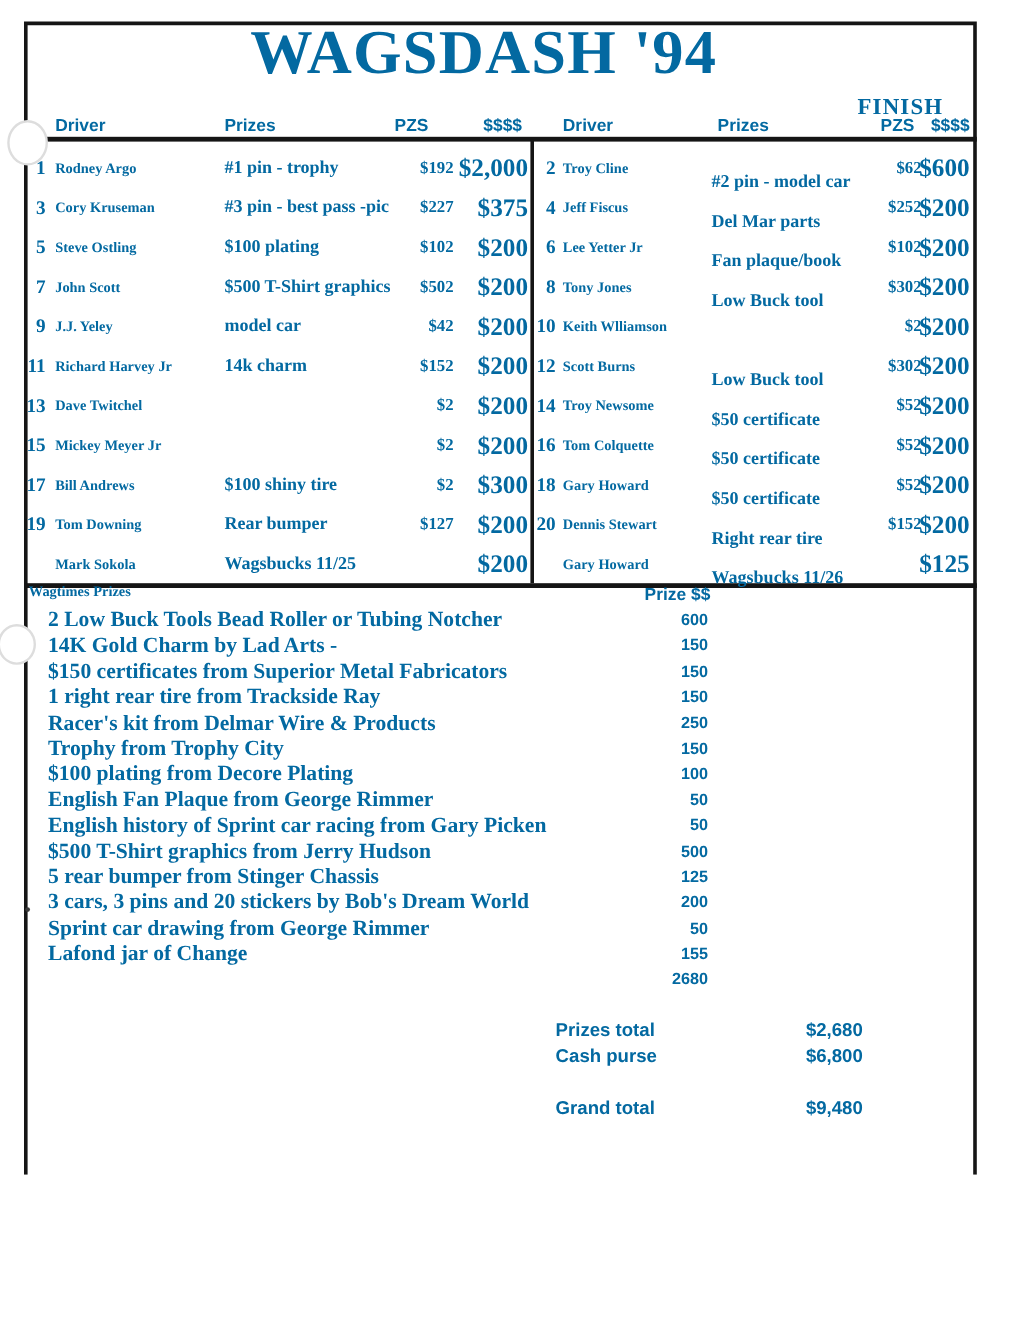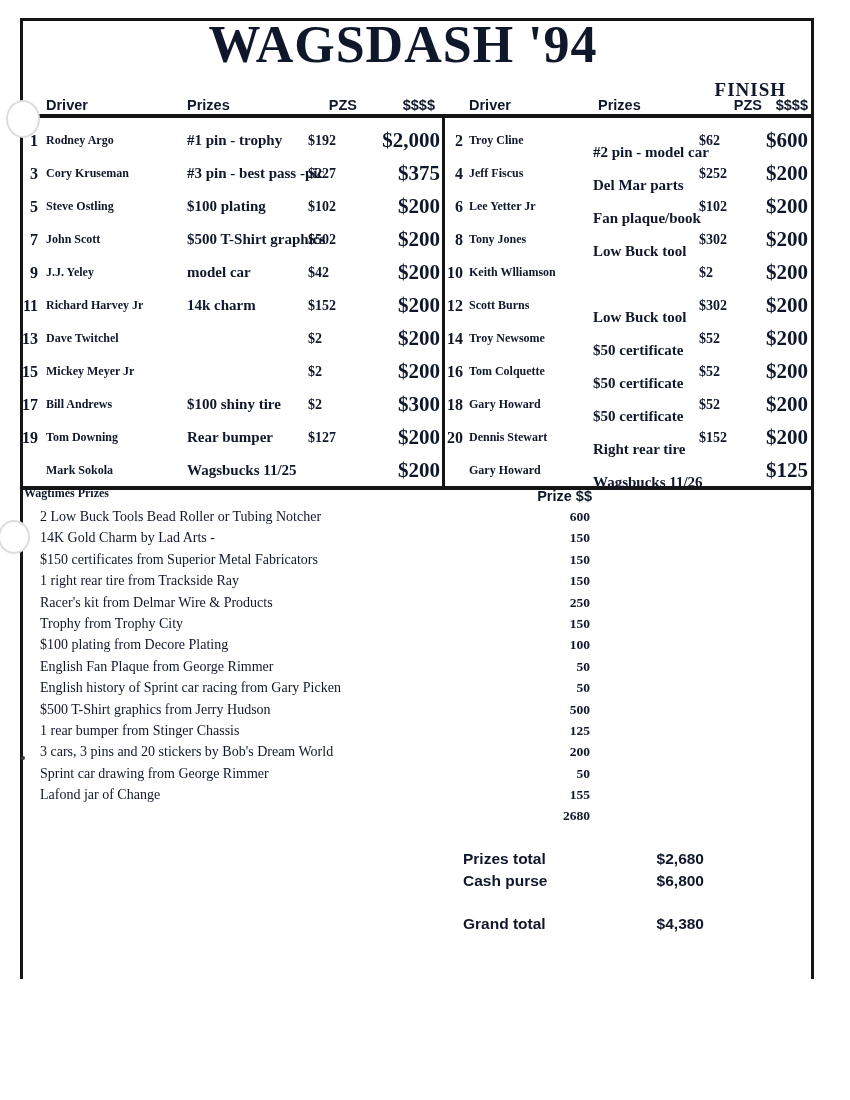--- a/index.html
+++ b/index.html
@@ -1,18 +1,18 @@
 <!DOCTYPE html>
 <html><head>
 <meta charset="utf-8">
 <style>
   html,body{margin:0;padding:0;background:#ffffff;}
   .scan{
     position:relative;width:850px;height:979px;background:#ffffff;
-    font-family:"Liberation Serif", serif;color:#0f172a;overflow:hidden;
+    font-family:"Liberation Serif", serif;color:#0369a1;overflow:hidden;
   }
   .frame{
     position:absolute;left:20px;top:18px;width:794px;height:1024px;
     box-sizing:border-box;border:3px solid #151515;border-bottom-width:5px;
   }
   
   .title{
     position:absolute;left:20px;top:18px;width:766px;text-align:center;
     font-size:52px;font-weight:bold;letter-spacing:1px;line-height:1.05;
   }
@@ -33,21 +33,21 @@
   .divider-v{left:442px;top:116px;width:3px;height:370px;}
   
   .rows{position:absolute;top:124px;}
   #left-rows{left:20px;width:423px;}
   #right-rows{left:443px;width:371px;}
   .row{position:relative;height:33px;}
   .c{position:absolute;top:0;line-height:33px;white-space:nowrap;font-weight:bold;}
   .c.num{font-size:16px;text-align:right;}
   .c.name{font-size:12px;}
   .c.prize{font-size:15px;}
-  .c.pzs{font-size:14px;}
+  .c.pzs{font-size:14px;text-align:right;}
   .c.money{font-size:21px;text-align:right;}
   .lrow .num{left:0;width:18px;}
   .lrow .name{left:26px;}
   .lrow .prize{left:167px;}
   .lrow .pzs{left:288px;width:70px;}
   .lrow .money{left:348px;width:72px;}
   .rrow .num{left:0;width:20px;}
   .rrow .name{left:26px;}
   .rrow .prize{left:150px;margin-top:12px;}
   .rrow .pzs{left:256px;width:69px;}
@@ -57,36 +57,36 @@
     position:absolute;left:24px;top:486px;font-size:12px;font-weight:bold;white-space:nowrap;
   }
   .wagtimes-amount-hdr{
     position:absolute;left:520px;top:488px;width:72px;text-align:right;
     font-family:"Liberation Sans", sans-serif;font-size:14.5px;font-weight:bold;
   }
   #wagtimes-items{position:absolute;left:20px;top:506px;width:572px;}
   .witem{position:relative;height:21.4px;}
   .wlabel{
     position:absolute;left:20px;line-height:21.4px;white-space:nowrap;
-    font-size:14px;font-weight:normal;
+    font-size:18px;font-weight:bold;
   }
   .wamount{
     position:absolute;left:440px;width:130px;text-align:right;line-height:21.4px;
-    font-family:Liberation Serif, serif;font-size:13.5px;font-weight:bold;
+    font-family:Liberation Sans, sans-serif;font-size:13.5px;font-weight:bold;
   }
   
   #totals-rows{position:absolute;left:463px;top:848px;width:257px;}
   .trow{position:relative;height:22px;}
   .trow:nth-child(3){margin-top:21px;}
   .tlabel,.tvalue{
     position:absolute;top:0;line-height:22px;font-family:"Liberation Sans", sans-serif;
     font-size:15.5px;font-weight:bold;white-space:nowrap;
   }
   .tlabel{left:0;text-align:center;}
-  .tvalue{right:16px;text-align:left;}
+  .tvalue{right:1px;text-align:left;}
   
   .curl{position:absolute;border-radius:50%;background:#ffffff;border:2px solid #dddddd;}
   .curl1{left:6px;top:100px;width:30px;height:34px;}
   .curl2{left:-2px;top:520px;width:28px;height:30px;}
   .ink-dot{position:absolute;left:21px;top:756px;width:4px;height:4px;border-radius:50%;background:#3a3a3a;}
   .scan-edge{position:absolute;left:0;top:1090px;width:850px;height:2px;background:#d9d9d9;}
 </style>
 </head>
 <body>
 
@@ -337,21 +337,21 @@
     <span class="wlabel">English history of Sprint car racing from Gary Picken</span>
     <span class="wamount">50</span>
   </div>
 
   <div class="witem">
     <span class="wlabel">$500 T-Shirt graphics from Jerry Hudson</span>
     <span class="wamount">500</span>
   </div>
 
   <div class="witem">
-    <span class="wlabel">1 rear bumper from Stinger Chassis</span>
+    <span class="wlabel">5 rear bumper from Stinger Chassis</span>
     <span class="wamount">125</span>
   </div>
 
   <div class="witem">
     <span class="wlabel">3 cars, 3 pins and 20 stickers by Bob's Dream World</span>
     <span class="wamount">200</span>
   </div>
 
   <div class="witem">
     <span class="wlabel">Sprint car drawing from George Rimmer</span>
@@ -375,21 +375,21 @@
     <span class="tvalue">$2,680</span>
   </div>
 
   <div class="trow">
     <span class="tlabel">Cash purse</span>
     <span class="tvalue">$6,800</span>
   </div>
 
   <div class="trow">
     <span class="tlabel">Grand total</span>
-    <span class="tvalue">$4,380</span>
+    <span class="tvalue">$9,480</span>
   </div>
 </div>
 
   <div class="curl curl1"></div>
   <div class="curl curl2"></div>
   <div class="ink-dot"></div>
   <div class="scan-edge"></div>
 
 </div>
 

